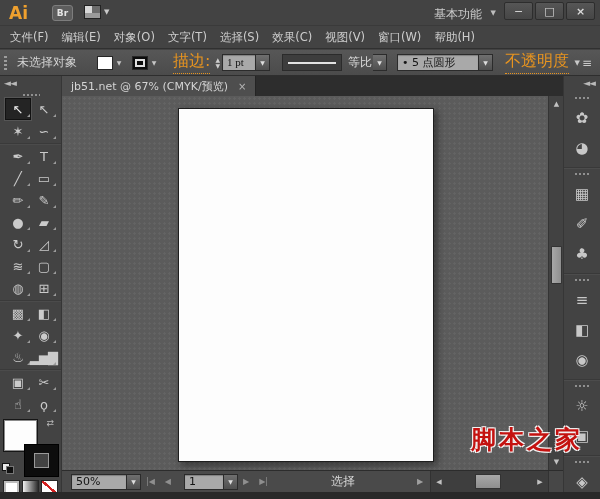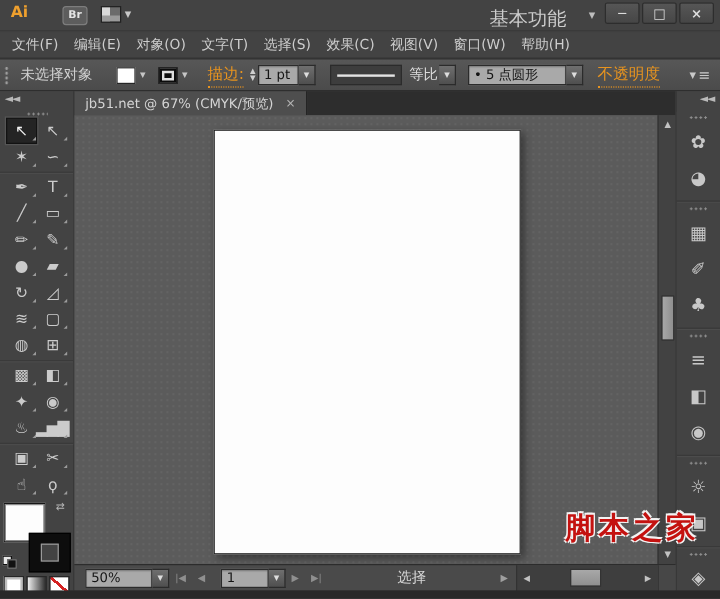--- a/index.html
+++ b/index.html
@@ -6,49 +6,49 @@
   html,body { width:600px; height:499px; }
   body {
     position:relative; overflow:hidden; background:#434343;
     font-family:"DejaVu Sans","Liberation Sans",sans-serif;
     -webkit-font-smoothing:antialiased; user-select:none;
   }
   .tex { background-image:radial-gradient(rgba(255,255,255,.05) 1px, transparent 1.2px); background-size:5px 5px; }
 
   
   .app-bar { position:absolute; left:0; top:0; width:600px; height:26px; background:#434343; border-bottom:1px solid #3a3a3a; }
-  .ai-logo { position:absolute; left:9px; top:3px; font-size:13px; font-weight:bold; color:#efa02e; letter-spacing:0; }
+  .ai-logo { position:absolute; left:9px; top:3px; font-size:17px; font-weight:bold; color:#efa02e; letter-spacing:0; }
   .br-btn { position:absolute; left:52px; top:5px; width:21px; height:16px; background:#5d5d5d; border:1px solid #7d7d7d; border-radius:3px; color:#e3e3e3; font-size:9px; font-weight:bold; display:flex; align-items:center; justify-content:center; }
   .ws-switch { position:absolute; left:84px; top:5px; display:flex; align-items:center; gap:3px; }
   .ws-grid { width:17px; height:14px; border:1px solid #222; background:linear-gradient(90deg,#d8d8d8 0 45%,#6b6b6b 45%); box-shadow:inset 0 -5px 0 0 #9a9a9a; }
   .caret { color:#c9c9c9; font-size:7px; }
-  .workspace-label { position:absolute; right:128px; top:6px; color:#cccccc; font-size:16px; }
+  .workspace-label { position:absolute; right:118px; top:6px; color:#cccccc; font-size:12px; }
   .workspace-caret { position:absolute; right:104px; top:9px; color:#bdbdbd; font-size:7px; }
   .win-buttons { position:absolute; right:5px; top:2px; display:flex; gap:2px; }
   .win-btn { width:29px; height:18px; background:linear-gradient(#565656,#464646); border:1px solid #2d2d2d; border-radius:2px; color:#dcdcdc; font-size:11px; font-weight:bold; display:flex; align-items:center; justify-content:center; line-height:1; }
 
   
   .menu-bar { position:absolute; left:0; top:27px; width:600px; height:22px; background:#434343; border-bottom:1px solid #303030; display:flex; align-items:center; padding-left:8px; gap:9px; }
   .menu-item { color:#cdcdcd; font-size:11.5px; white-space:nowrap; padding:2px 2px; }
 
   
   .control-bar { position:absolute; left:0; top:50px; width:600px; height:26px; background:linear-gradient(#575757,#4b4b4b); border-bottom:1px solid #2e2e2e; display:flex; align-items:center; padding-left:3px; }
   .grip-v { width:5px; height:16px; margin-right:9px; background-image:radial-gradient(#9d9d9d 34%, transparent 36%); background-size:5px 4px; }
   .cb-label { color:#d2d2d2; font-size:12px; margin-right:20px; white-space:nowrap; }
   .swatch-ctrl { display:flex; align-items:center; margin-right:7px; }
   .swatch { width:16px; height:14px; border:1px solid #262626; }
   .swatch.fill { background:#ffffff; }
   .swatch.strokeb { background:#131313; box-shadow:inset 0 0 0 2px #0c0c0c, inset 0 0 0 4px #dedede, inset 0 0 0 6px #0c0c0c; }
   .mini-drop { width:12px; height:14px; display:flex; align-items:center; justify-content:center; }
   .mini-drop::after { content:"▼"; font-size:6px; color:#c6c6c6; }
-  .link-orange { color:#e8941f; font-size:13px; border-bottom:1px dotted #e8941f; white-space:nowrap; margin:0 3px 0 6px; padding-bottom:1px;text-align:right; }
+  .link-orange { color:#e8941f; font-size:16px; border-bottom:1px dotted #e8941f; white-space:nowrap; margin:0 3px 0 6px; padding-bottom:1px;text-align:right; }
   .stepper { display:flex; flex-direction:column; justify-content:center; margin:0 2px; }
   .stepper span { font-size:6px; line-height:6px; color:#cfcfcf; }
   .field { background:#a9a9a9; border:1px solid #2b2b2b; color:#141414; font-size:11px; height:17px; line-height:15px; padding:0 4px; white-space:nowrap; box-shadow:inset 0 1px 1px rgba(0,0,0,.25); }
-  .f-strokew { width:34px; }
+  .f-strokew { width:34px;font-family:Liberation Serif, serif; }
   .f-brush { width:82px; }
   .drop-btn { width:14px; height:17px; background:linear-gradient(#6f6f6f,#4f4f4f); border:1px solid #2b2b2b; border-left:none; display:flex; align-items:center; justify-content:center; }
   .drop-btn::after { content:"▼"; font-size:6px; color:#dddddd; }
   .stroke-preview { width:60px; height:17px; margin-left:12px; background:#3d3d3d; border:1px solid #2b2b2b; position:relative; }
   .stroke-preview::after { content:""; position:absolute; left:5px; right:5px; top:7px; height:2px; background:#e3e3e3; }
   .cb-text { color:#dddddd; font-size:12px; margin:0 1px 0 6px; white-space:nowrap; }
   .cb-panel-menu { margin-left:auto; margin-right:9px; color:#c9c9c9; font-size:10px; display:flex; align-items:center; gap:2px; }
   .cb-panel-menu .c2 { font-size:12px; letter-spacing:-1px; }
 
   

